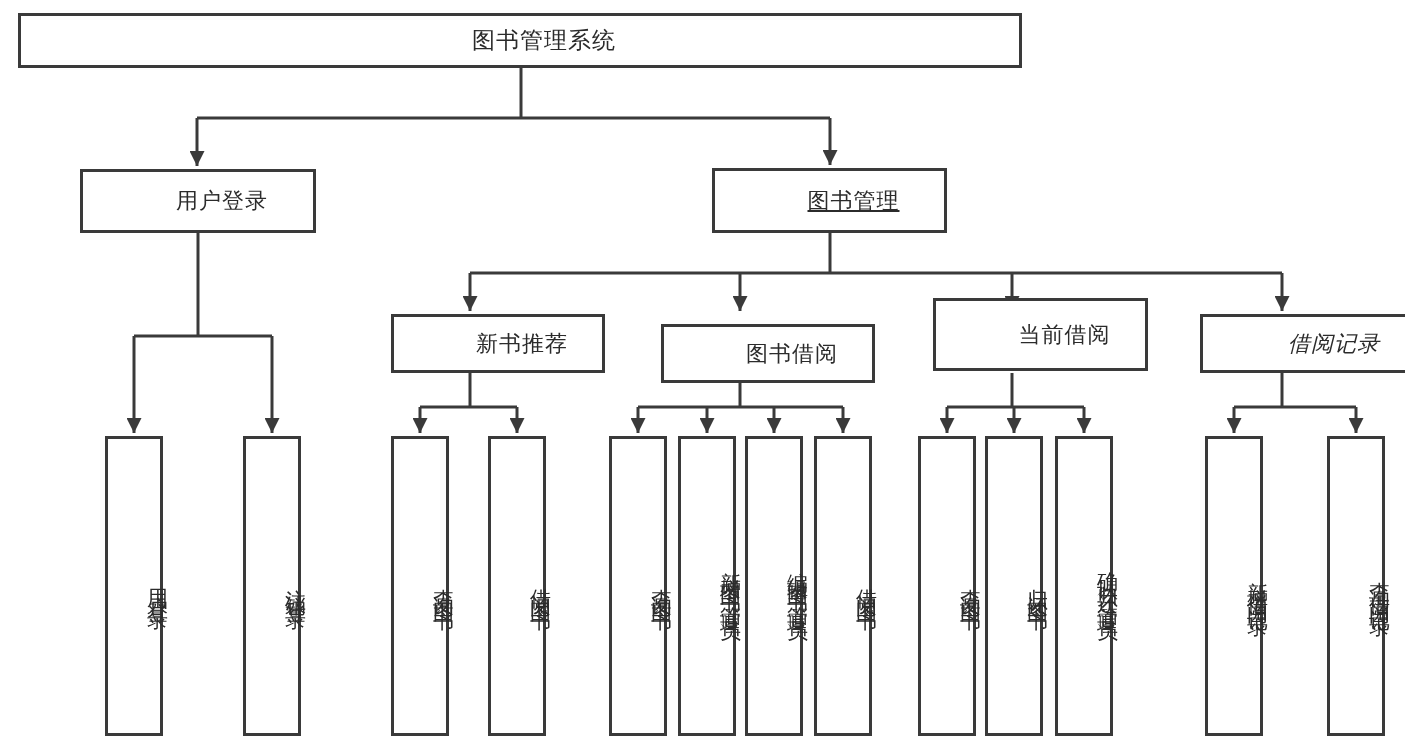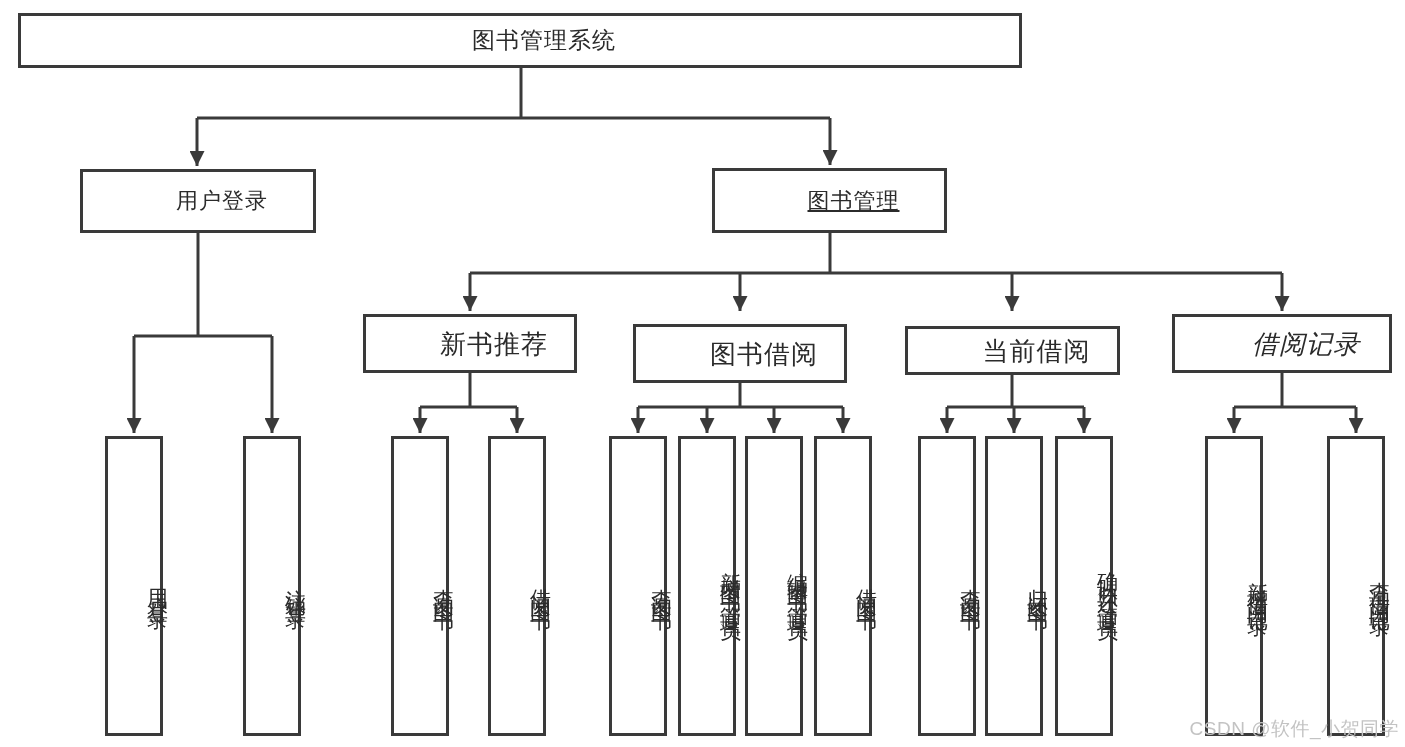--- a/index.html
+++ b/index.html
@@ -34,34 +34,34 @@
     color: #2b2b2b;
     display: flex;
     align-items: center;
     justify-content: center;
     text-align: center;
     line-height: 1;
     padding-left: 48px;
   }
   .h1box { font-size: 23px; letter-spacing: 1px; }
   .h2box { font-size: 22px; letter-spacing: 1px; }
-  .h3box { font-size: 26px; letter-spacing: 1px; }
+  .h3box { font-size: 22px; letter-spacing: 1px; margin-left: 28px; }
   .vbox {
     writing-mode: vertical-rl;
     font-size: 21px;
     letter-spacing: 7px;
     line-height: 1;
   }
   
   #n-root { left: 18px;  top: 13px;  width: 1004px; height: 55px; }
   #n-user { left: 80px;  top: 169px; width: 236px;  height: 64px; }
   #n-book { left: 712px; top: 168px; width: 235px;  height: 65px; text-decoration: underline; }
   #n-nb   { left: 363px; top: 314px; width: 214px;  height: 59px; }
   #n-bb   { left: 633px; top: 324px; width: 214px;  height: 59px; }
-  #n-cb   { left: 905px; top: 326px; width: 215px;  height: 49px; }
+  #n-cb   { left: 905px; top: 298px; width: 215px;  height: 73px; }
   #n-br   { left: 1172px;top: 314px; width: 220px;  height: 59px; font-style: italic; }
   .leaf   { top: 436px;  width: 58px; height: 300px; }
   #l-ul  { left: 105px; }
   #l-lo  { left: 243px; }
   #l-nbq { left: 391px; }
   #l-nbb { left: 488px; }
   #l-bbq { left: 609px; }
   #l-bba { left: 678px; }
   #l-bbe { left: 745px; }
   #l-bbb { left: 814px; }
@@ -164,14 +164,13 @@
   <div class="box vbox leaf" id="l-bbq">查询图书</div>
   <div class="box vbox leaf" id="l-bba">新增图书（管理员）</div>
   <div class="box vbox leaf" id="l-bbe">编辑图书（管理员）</div>
   <div class="box vbox leaf" id="l-bbb">借阅图书</div>
   <div class="box vbox leaf" id="l-cbq">查询图书</div>
   <div class="box vbox leaf" id="l-cbr">归还图书</div>
   <div class="box vbox leaf" id="l-cbc">确认归还（管理员）</div>
   <div class="box vbox leaf" id="l-bra">新增借阅记录</div>
   <div class="box vbox leaf" id="l-brq">查询借阅记录</div>
 
-  <div id="watermark">CSDN @软件_小贺同学</div>
 </div>
 
 </body></html>

